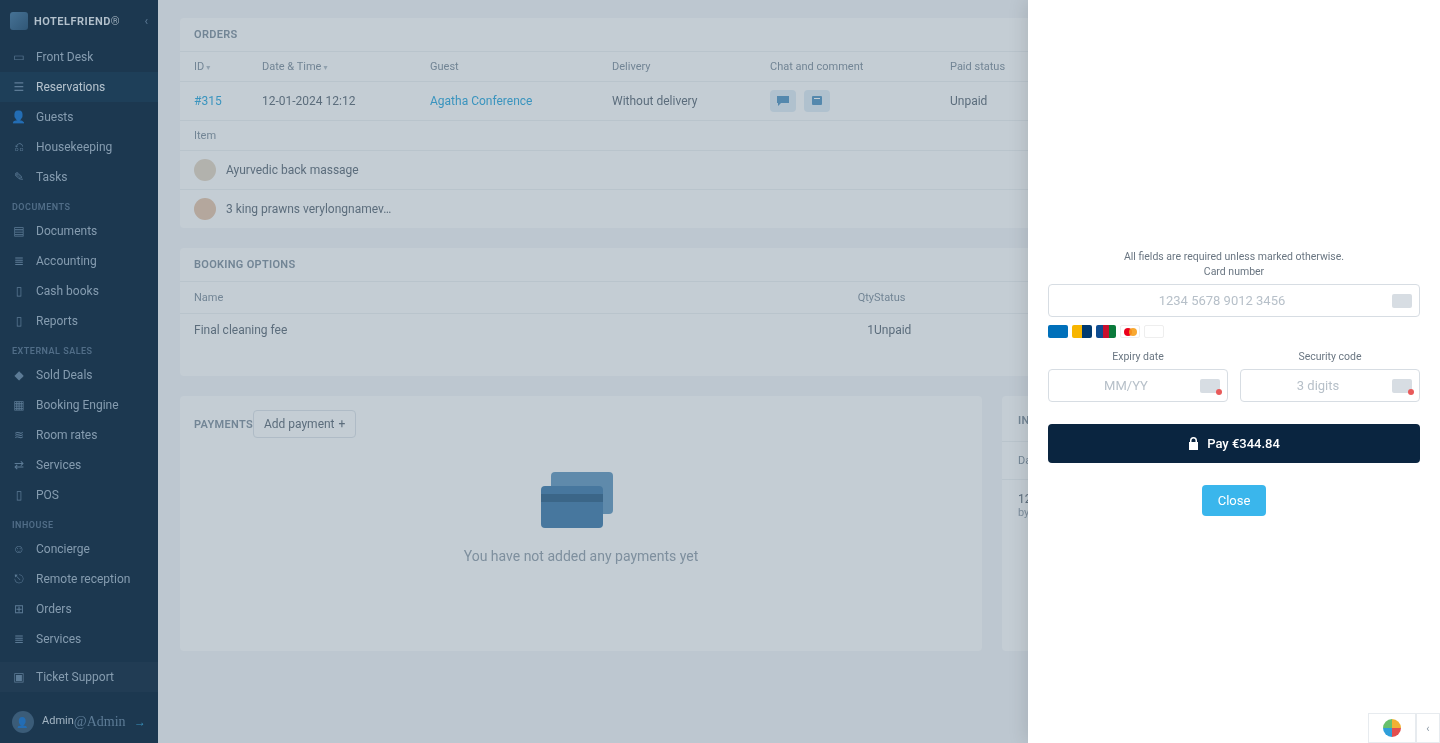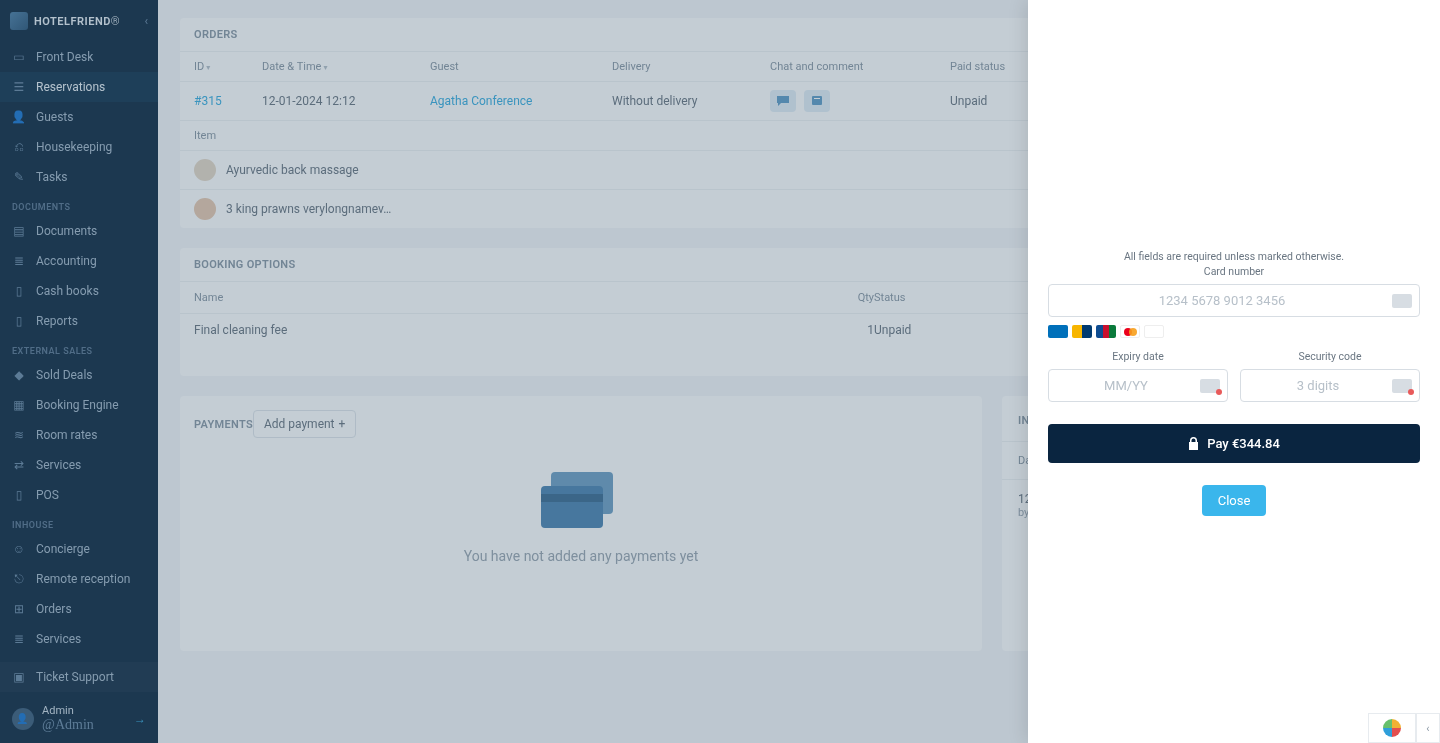--- a/index.html
+++ b/index.html
@@ -14,21 +14,21 @@
 .logo-text { color: #e8eff5; font-weight: 600; font-size: 11px; letter-spacing: 0.5px; }
 .collapse-chev { margin-left: auto; color: #6b8aa6; }
 .nav-item { display: flex; align-items: center; gap: 10px; padding: 8px 12px; cursor: pointer; }
 .nav-item.active { background: #12344f; }
 .nav-item .icon { width: 14px; height: 14px; display: inline-flex; align-items: center; justify-content: center; color: #6b8aa6; }
 .nav-item span.label { color: #a5b9cb; }
 .nav-section { padding: 10px 12px 4px; font-size: 9px; font-weight: 600; color: #5a7691; letter-spacing: 0.5px; }
 .ticket-item { margin-top: 8px; background: rgba(255,255,255,0.03); }
 .admin-row { margin-top: auto; display: flex; align-items: center; gap: 8px; padding: 10px 12px; }
 .admin-avatar { width: 22px; height: 22px; border-radius: 50%; background: #3b5d7b; display: flex; align-items: center; justify-content: center; color: #a5b9cb; font-size: 10px; }
-.admin-meta { display: flex; flex-direction: column; }
+.admin-meta { display: flex; flex-direction: row; }
 .admin-name { color: #cfdbe6; font-size: 11px; }
 .admin-handle { color: #6b8aa6; font-size: 14px; font-family: Liberation Serif, serif; }
 .admin-arrow { margin-left: auto; color: #3aaee0; }
 
 
 .main { flex: 1; padding: 18px 18px 0 22px; overflow: hidden; }
 .panel { background: #fff; border-radius: 4px; margin-bottom: 20px; }
 .panel-header { padding: 10px 14px 10px; font-size: 11px; font-weight: 600; color: #8a98a5; letter-spacing: 0.3px; }
 
 .orders-head, .orders-row, .items-head, .items-row { display: flex; align-items: center; padding: 8px 14px; font-size: 12px; }

